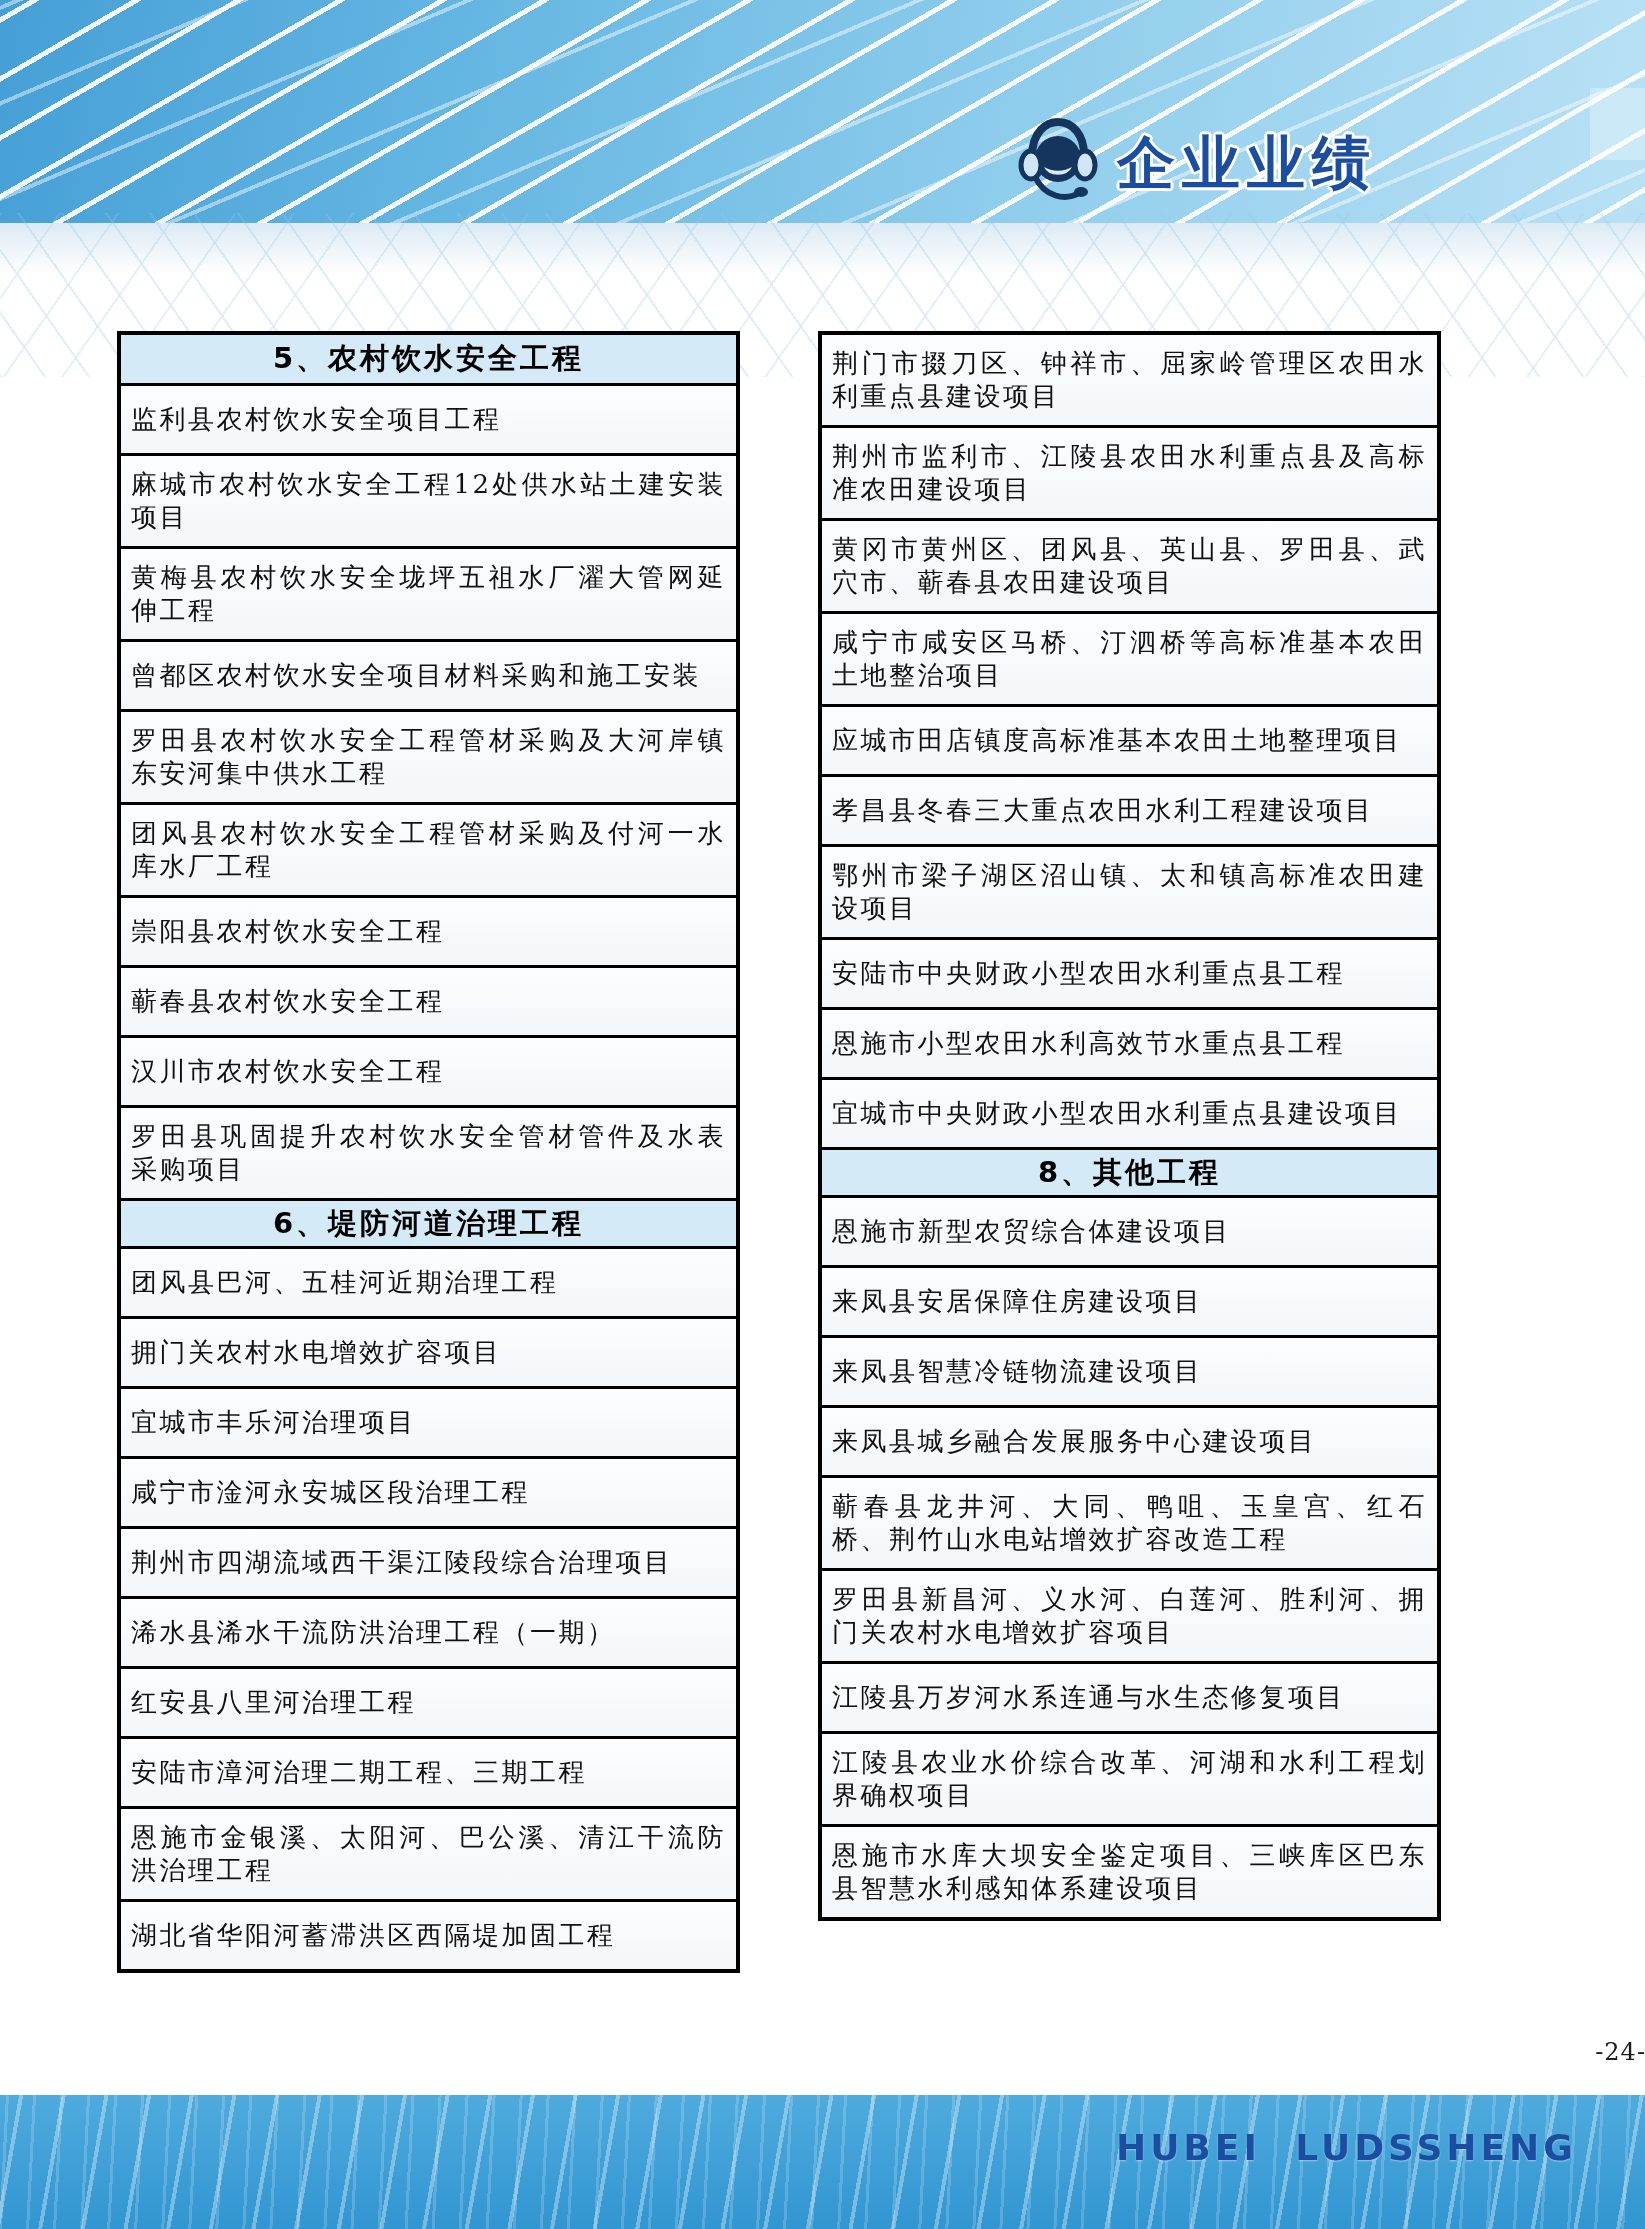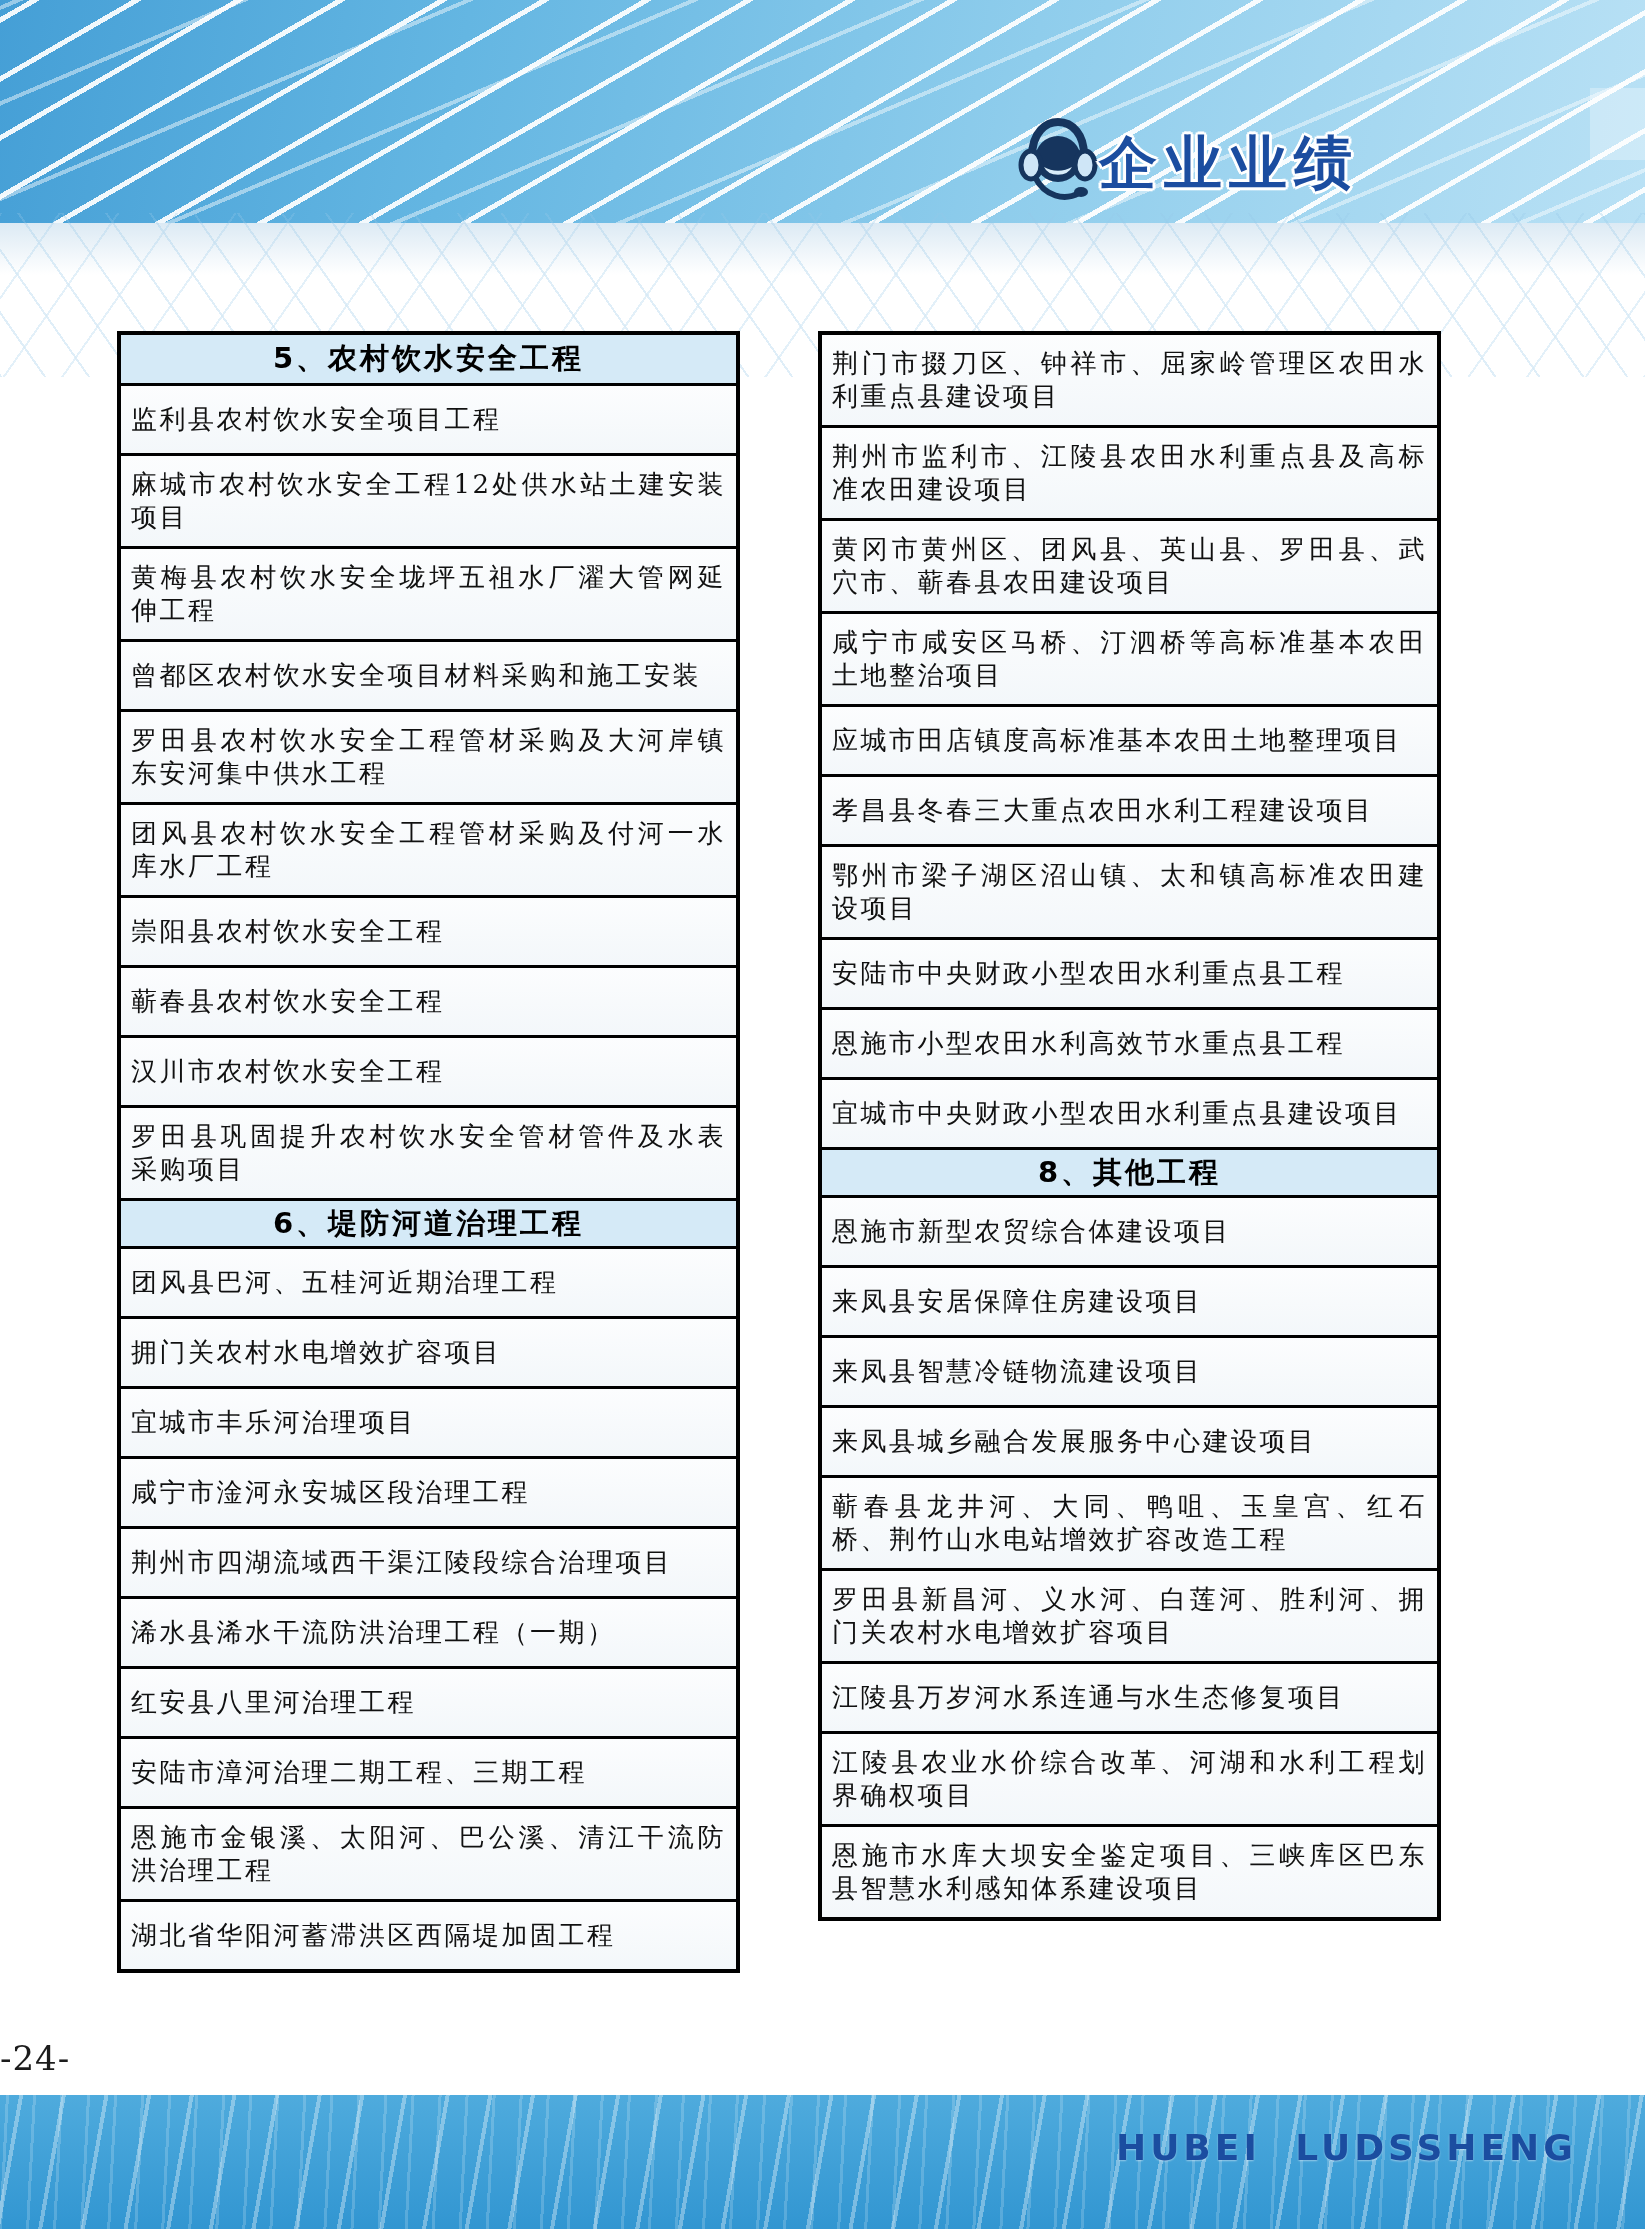--- a/index.html
+++ b/index.html
@@ -16,21 +16,21 @@
   }
   .rays { position:absolute; inset:-60px; }
   .rays-a { background:repeating-linear-gradient(150deg, transparent 0 46px, rgba(255,255,255,.92) 46px 51px); }
   .rays-b { background:repeating-linear-gradient(157deg, transparent 0 84px, rgba(255,255,255,.45) 84px 88px); }
   .header-corner-block {
     position:absolute; right:0; top:88px; width:56px; height:72px;
     background:rgba(255,255,255,.30);
   }
   .header-title-wrap {
     position:absolute; left:1017px; top:115px;
-    display:flex; align-items:center; 
+    display:flex; align-items:center; gap:18px;
   }
   .page-title {
     font-size:58px; font-weight:bold; color:#1b4da0; letter-spacing:7px; white-space:nowrap;
     text-shadow:-3px 0 0 #fff,3px 0 0 #fff,0 -3px 0 #fff,0 3px 0 #fff,
                 -2px -2px 0 #fff,2px 2px 0 #fff,-2px 2px 0 #fff,2px -2px 0 #fff;
   }
   .header-strip {
     position:absolute; top:223px; left:0; width:100%; height:52px;
     background:linear-gradient(to bottom,#dceaf4,rgba(255,255,255,0));
   }
@@ -58,22 +58,22 @@
     padding:12px 10px; border-top:3px solid #000;
     background:linear-gradient(180deg,#fcfdfe,#f3f7fa);
   }
   .project-name {
     font-family:"DejaVu Serif", serif; font-size:26px; line-height:33px;
     letter-spacing:2.5px; color:#111; text-align:justify;
   }
   .column section:first-child > :first-child { border-top:none; }
   
   .page-number {
-    position:absolute; top:2038px; left:0; width:100%; text-align:left;
-    font-family:"DejaVu Serif", serif; font-size:34px; color:#1c1c1c; letter-spacing:1px;
+    position:absolute; top:2038px; left:0; width:100%; text-align:right;
+    font-family:"DejaVu Serif", serif; font-size:24px; color:#1c1c1c; letter-spacing:1px;
   }
   .page-footer {
     position:absolute; top:2095px; left:0; width:100%; height:150px;
     background:linear-gradient(to bottom,#4fabdd,#2e93d0); overflow:hidden;
   }
   .footer-rays {
     position:absolute; inset:-20px;
     background:
       repeating-linear-gradient(100deg, rgba(255,255,255,.34) 0 4px, transparent 4px 42px),
       repeating-linear-gradient(93deg, rgba(255,255,255,.18) 0 3px, transparent 3px 27px);

